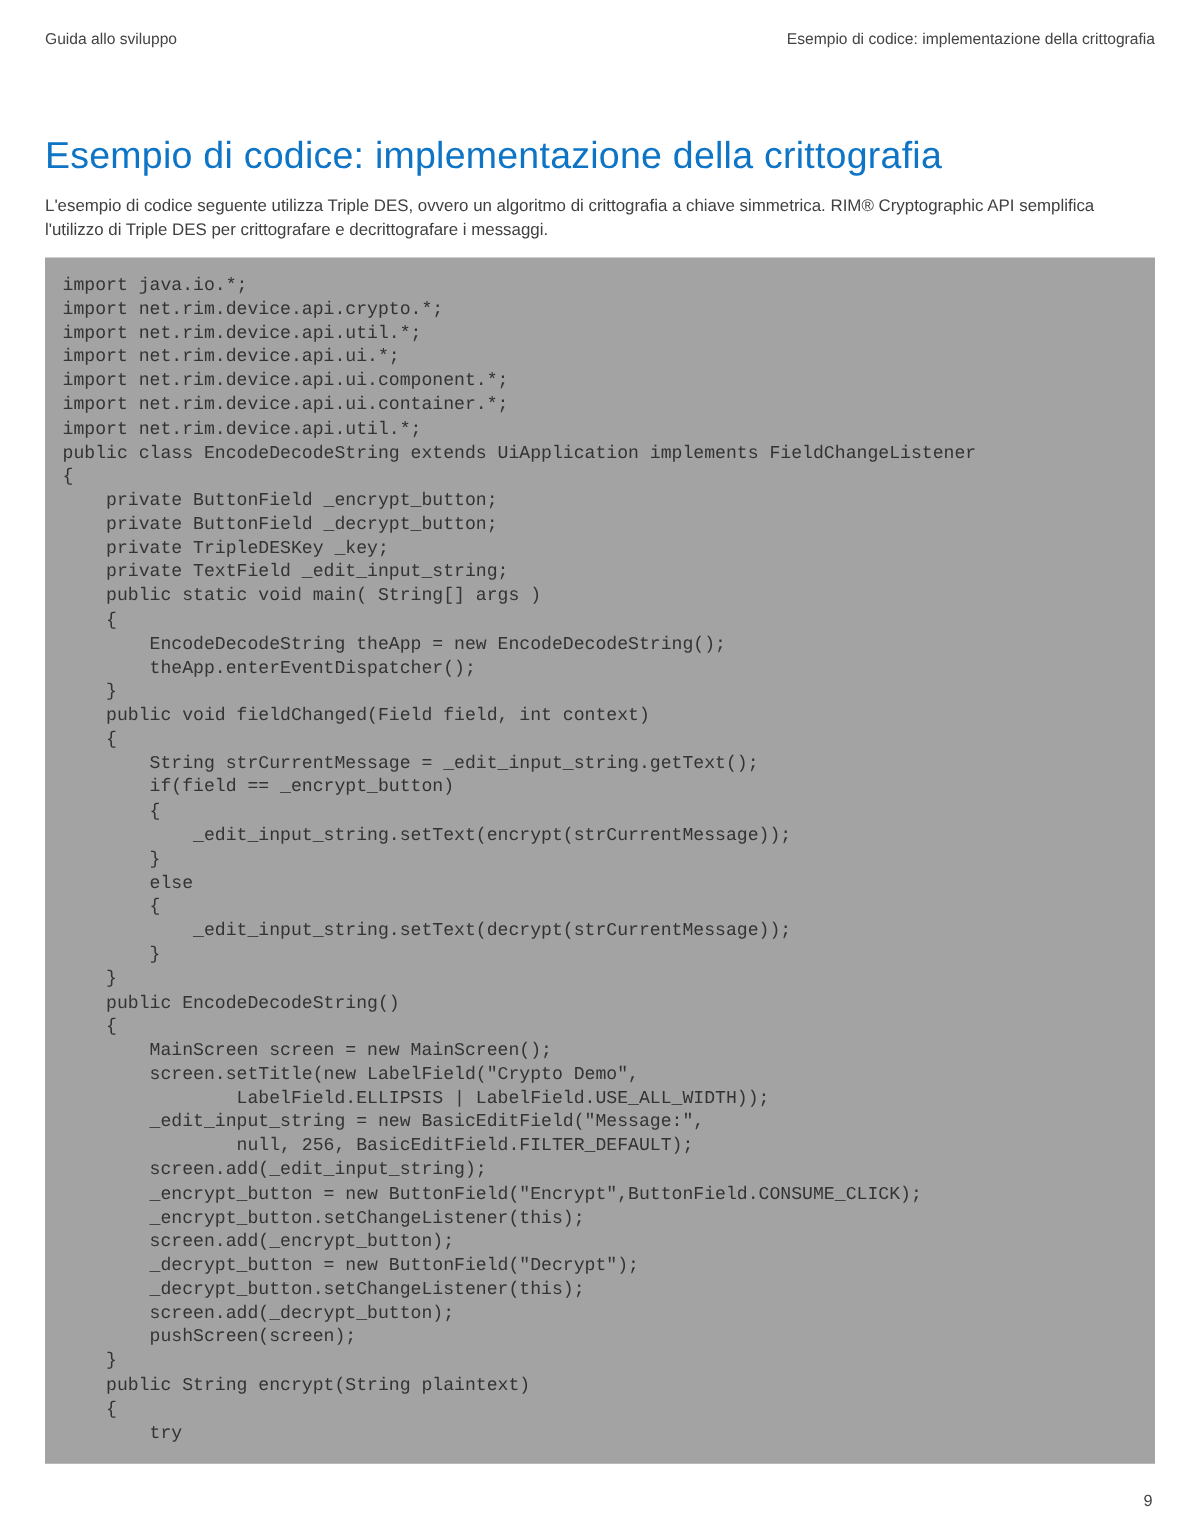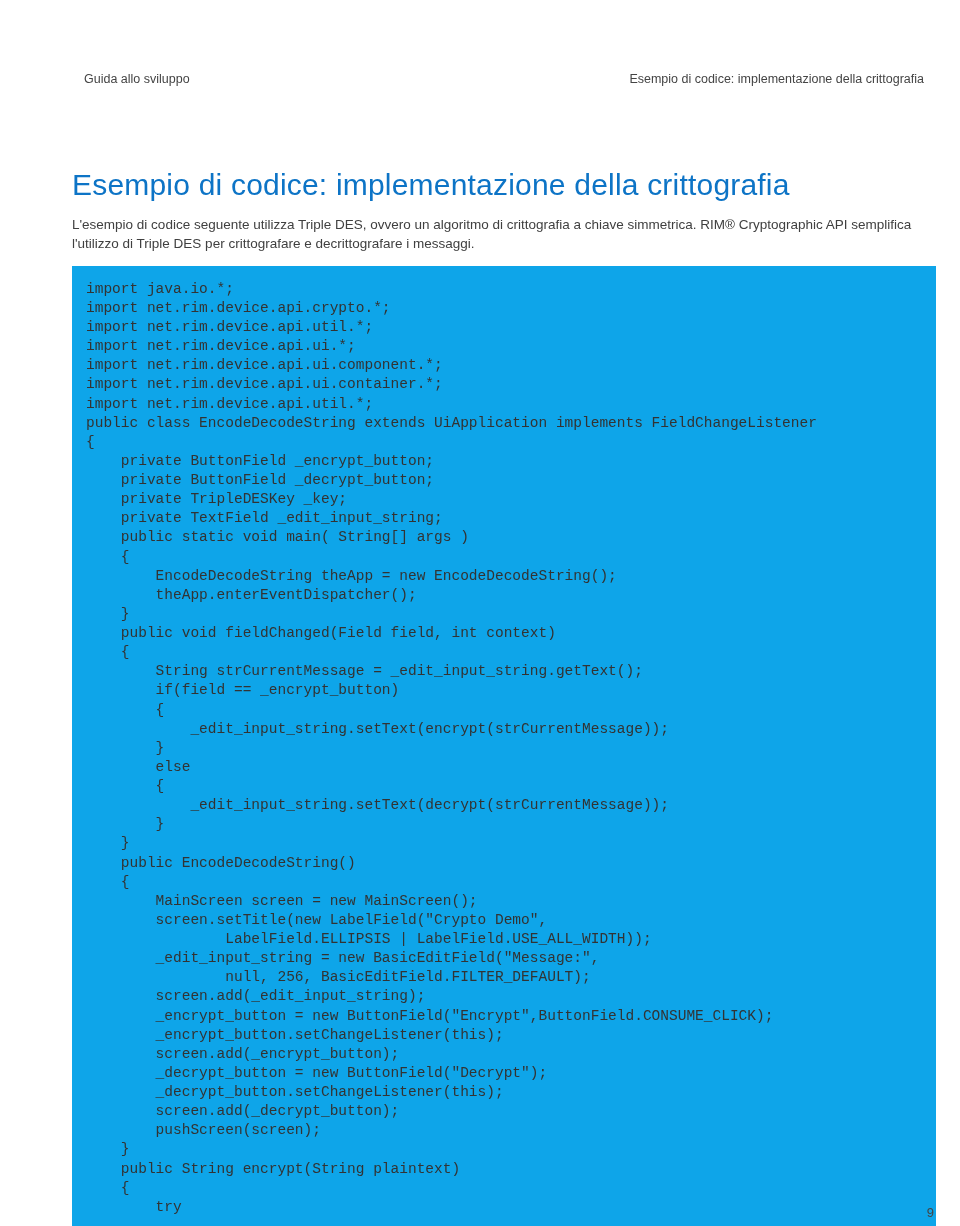--- a/index.html
+++ b/index.html
@@ -1,15 +1,15 @@
 <!DOCTYPE html>
 <html><head>
 <meta charset="utf-8">
 <style>
-  * { box-sizing: border-box; margin: 12px; padding: 0; }
+  * { box-sizing: border-box; margin: 0; padding: 0; }
   body {
     width: 960px;
     height: 1226px;
     background: #ffffff;
     font-family: Arial, Helvetica, sans-serif;
     color: #333333;
     position: relative;
     padding: 24px 36px 0 36px;
   }
   .header-row {
@@ -26,21 +26,21 @@
     margin-bottom: 14px;
     letter-spacing: 0.2px;
   }
   p.intro {
     font-size: 13.5px;
     line-height: 1.4;
     color: #404040;
     margin-bottom: 12px;
   }
   .codeblock {
-    background: #0ea5e9;
+    background: #a3a3a3;
     padding: 14px 14px 14px 14px;
     font-family: "Courier New", Courier, monospace;
     font-size: 14.5px;
     line-height: 1.32;
     color: #333333;
     white-space: pre;
     overflow: hidden;
   }
   .page-number {
     position: absolute;

